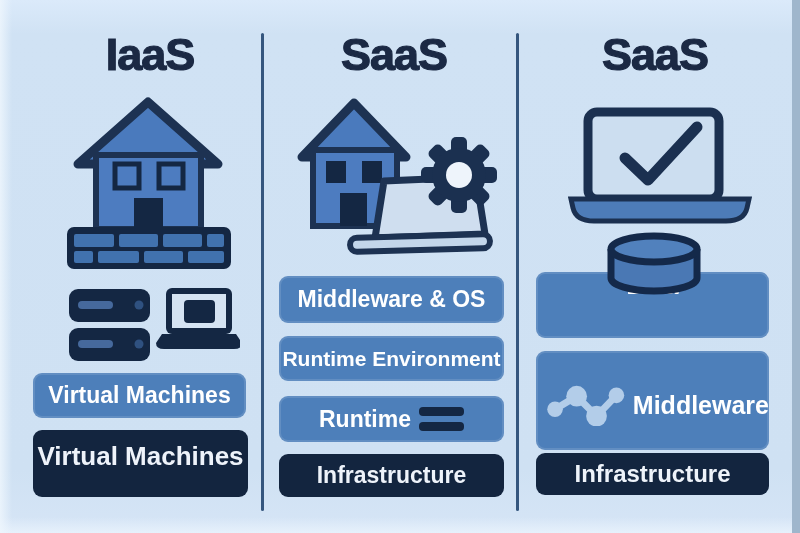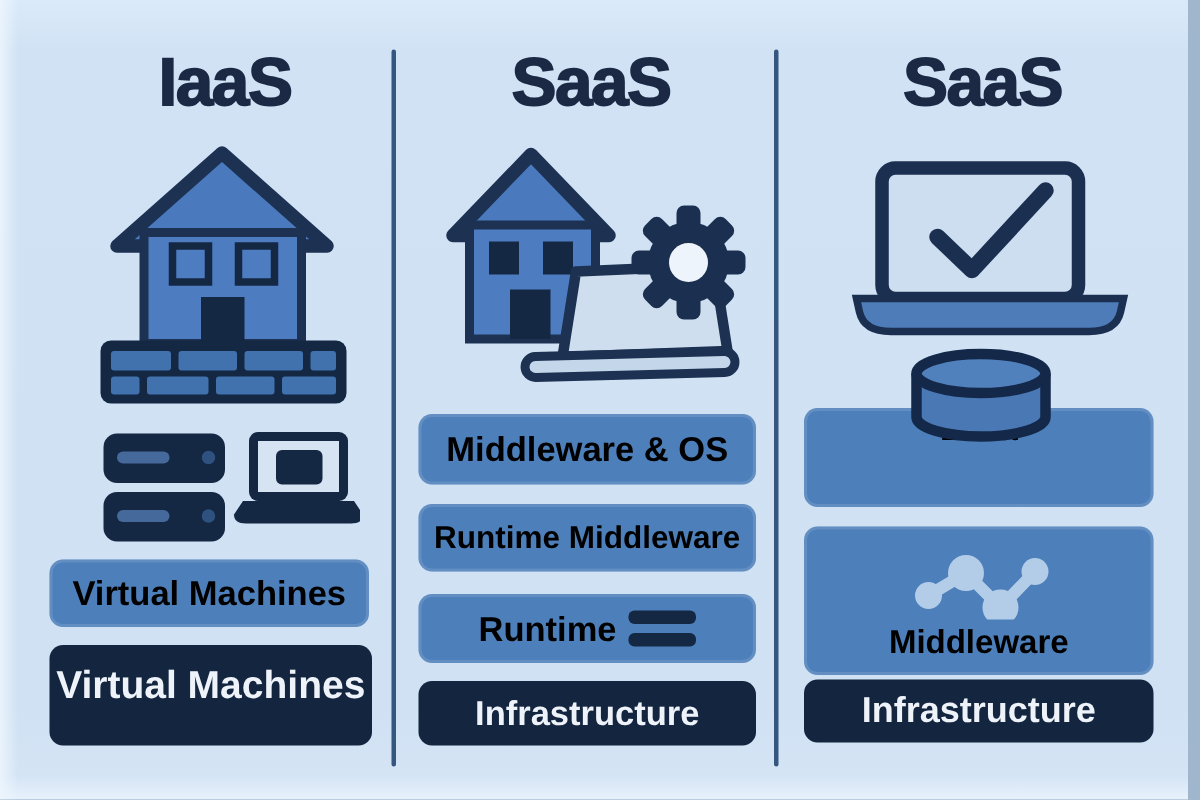--- a/index.html
+++ b/index.html
@@ -22,32 +22,32 @@
   .t-iaas{left:150px}.t-paas{left:394px}.t-saas{left:655px}
   .icon-svg{position:absolute;display:block}
   .svg-iaas{left:58px;top:96px;width:182px;height:266px}
   .svg-paas{left:288px;top:95px;width:220px;height:162px}
   .svg-saas{left:558px;top:100px;width:204px;height:124px}
   .svg-cyl{left:602px;top:232px;width:104px;height:70px;z-index:5}
   .box{
     position:absolute;display:flex;align-items:center;justify-content:center;
     font-weight:700;border-radius:9px;white-space:nowrap;z-index:2;
   }
-  .box.medium{background:#4d7fba;color:#000000;box-shadow:inset 0 0 0 2px rgba(255,255,255,.12);}
+  .box.medium{background:#4d7fba;color:#ffffff;box-shadow:inset 0 0 0 2px rgba(255,255,255,.12);}
   .box.dark{background:#13253f;color:#eef3fa;}
   .iaas-b1{left:33px;top:373px;width:213px;height:45px;font-size:23px}
   .iaas-b2{left:33px;top:430px;width:215px;height:67px;font-size:26px;padding-bottom:0;align-items:flex-start}
   .iaas-b2 .box-label{margin-top:11px}
   .paas-b1{left:279px;top:276px;width:225px;height:47px;font-size:23px}
   .paas-b2{left:279px;top:336px;width:225px;height:45px;font-size:21px;background:#4e80bb}
   .paas-b3{left:279px;top:396px;width:225px;height:46px;font-size:23px;background:#4a76a6;gap:8px}
   .paas-b4{left:279px;top:454px;width:225px;height:43px;font-size:23px}
   .saas-b1{left:536px;top:272px;width:233px;height:66px;font-size:24px;background:#5385c2;align-items:flex-start}
   .saas-b1 .box-label{margin-bottom:13px}
-  .saas-b2{left:536px;top:351px;width:233px;height:90px;font-size:22px;background:#4d7aab;flex-direction:column;justify-content:center;padding-top:9px}
+  .saas-b2{left:536px;top:351px;width:233px;height:90px;font-size:25px;background:#4d7aab;flex-direction:row;justify-content:center;padding-top:9px}
   .saas-b3{left:536px;top:453px;width:233px;height:42px;font-size:24px}
   .bars{display:flex;flex-direction:column;gap:6px}
   .bars i{display:block;width:45px;height:9px;background:#142743;border-radius:4px}
   .molecule{display:block;margin-bottom:2px}
 </style>
 </head>
 <body>
 
 <div class="canvas">
 
@@ -126,21 +126,21 @@
     <span class="box-label">Virtual Machines</span>
   </div>
   <div class="box dark iaas-b2">
     <span class="box-label">Virtual Machines</span>
   </div>
 
   <div class="box medium paas-b1">
     <span class="box-label">Middleware &amp; OS</span>
   </div>
   <div class="box medium paas-b2">
-    <span class="box-label">Runtime Middleware</span>
+    <span class="box-label">Runtime Environment</span>
   </div>
   <div class="box medium paas-b3">
     <span class="box-label">Runtime</span>
     <span class="bars">
         <i></i>
         <i></i>
       </span>
   </div>
   <div class="box dark paas-b4">
     <span class="box-label">Infrastructure</span>

